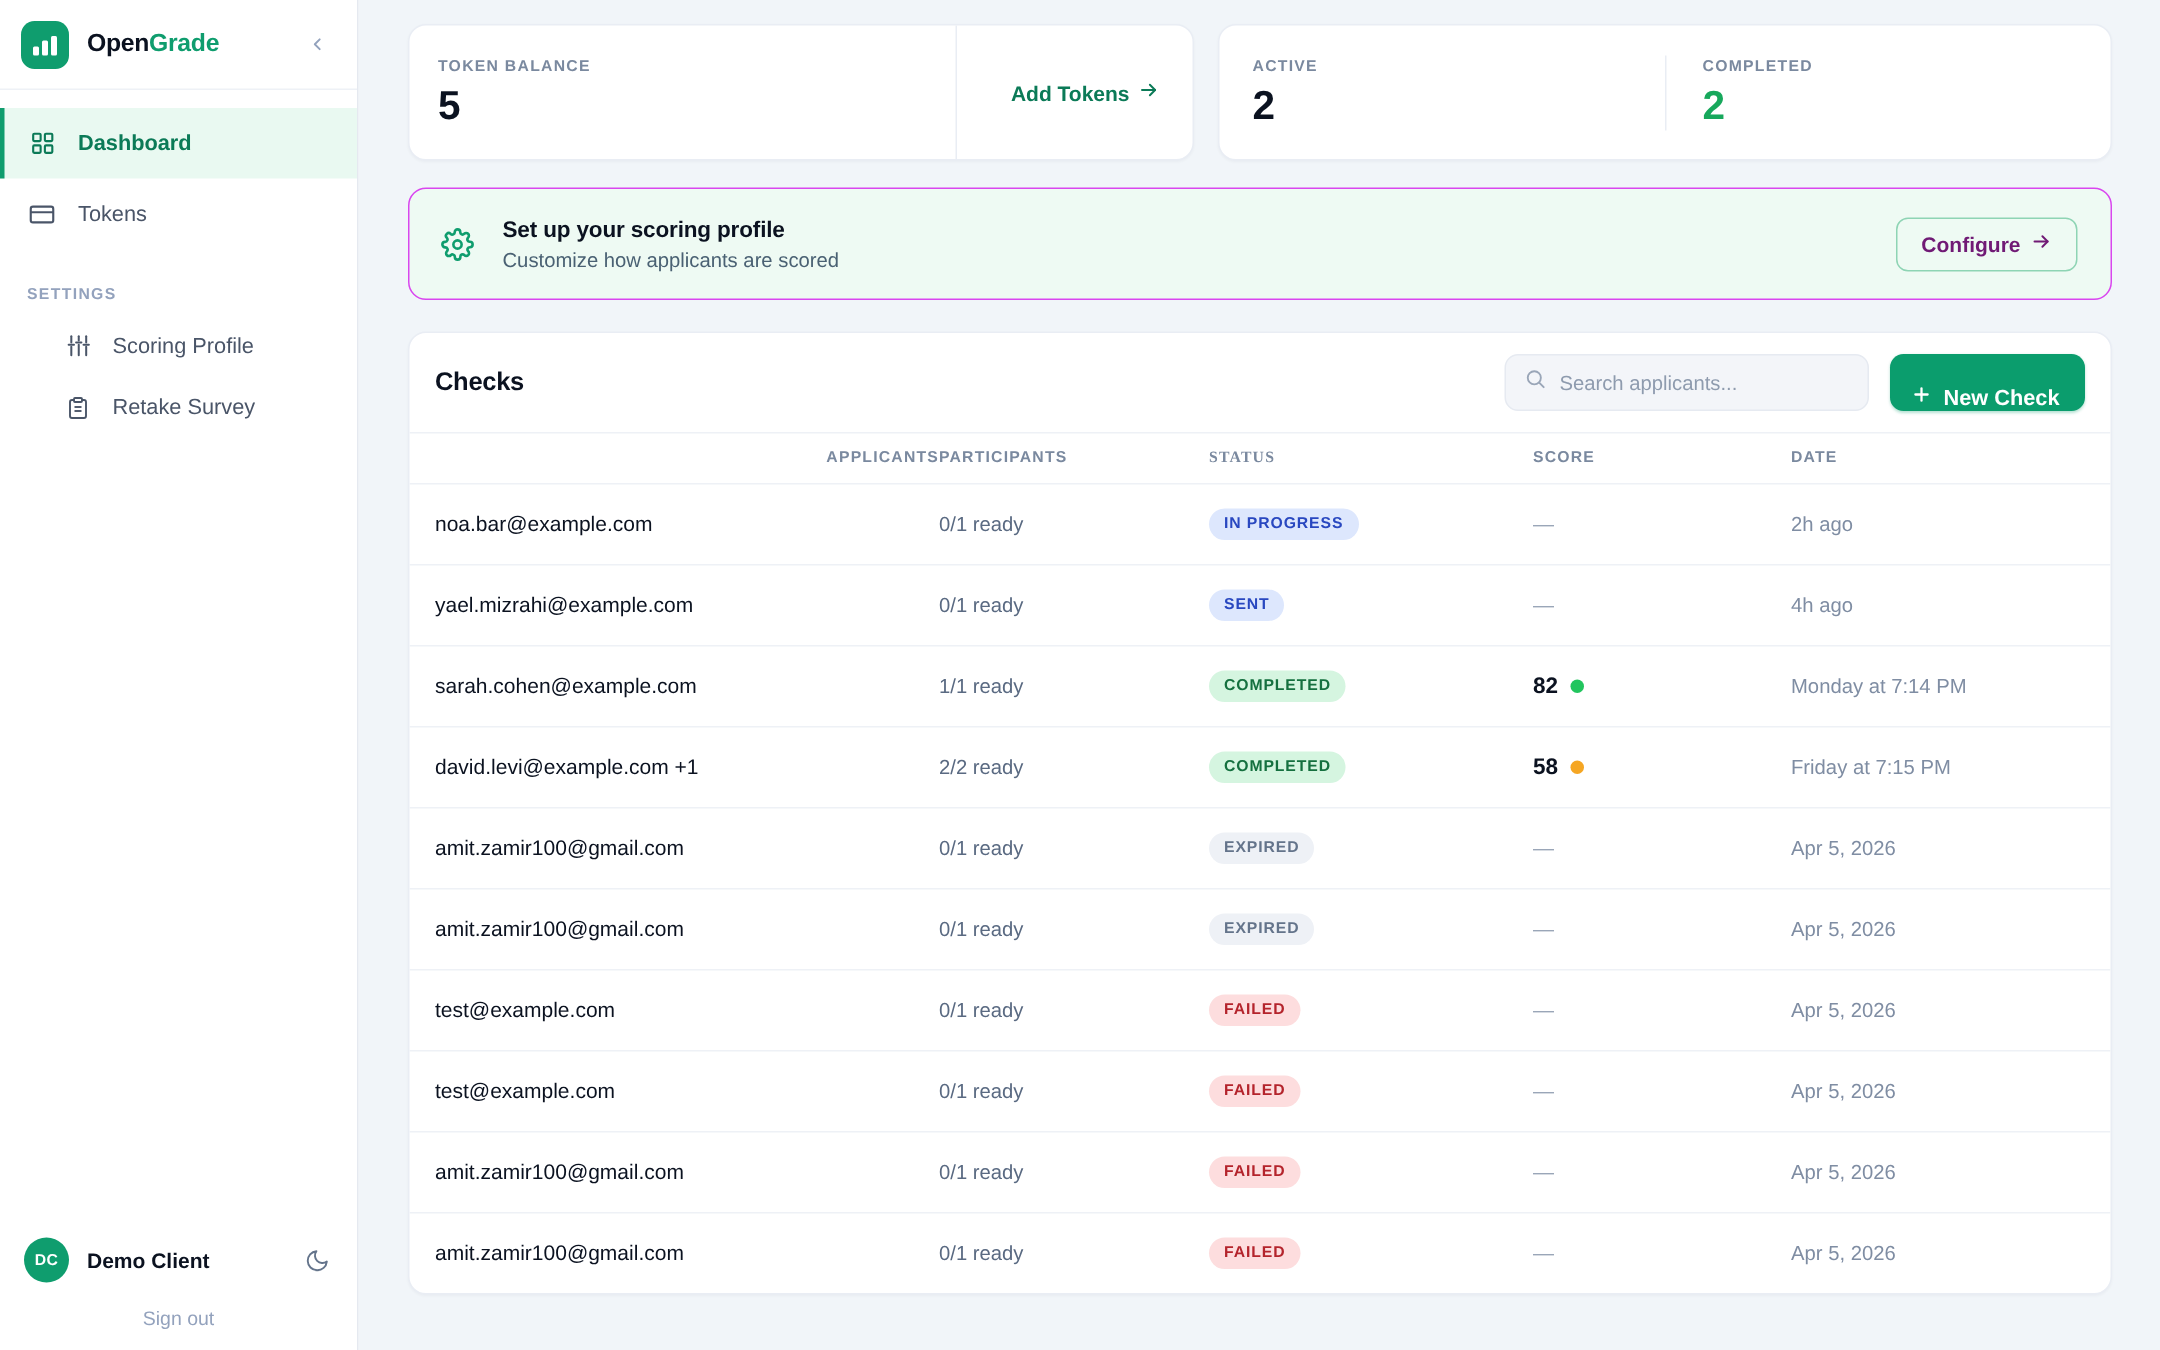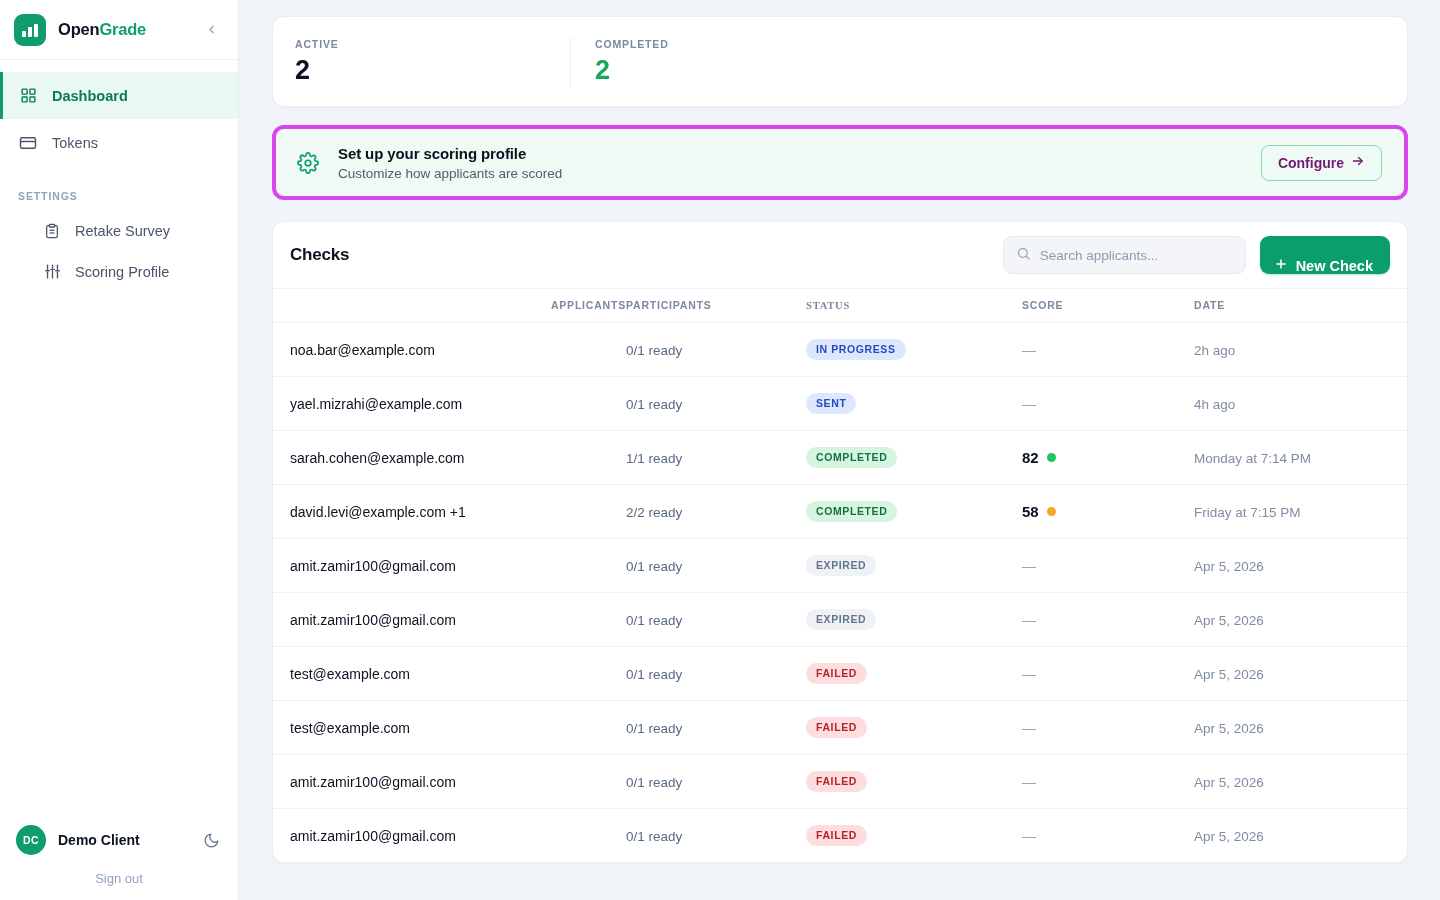--- a/index.html
+++ b/index.html
@@ -104,21 +104,21 @@
     margin-left: auto; padding-left: 36px; border-left: 1px solid #e9edf4;
     align-self: stretch; display: flex; align-items: center;
     color: #0b7a57; font-size: 14px; font-weight: bold; cursor: pointer; gap: 6px;
   }
   .stat-pair { flex: 1; height: 91px; display: flex; align-items: center; padding: 0 22px; }
   .stat-pair .stat-block { width: 275px; }
   .stat-pair .stat-block + .stat-block { border-left: 1px solid #e9edf4; padding-left: 24px; height: 50px; justify-content: center;}
 
   .banner {
     margin-top: 18px; height: 75px; background: #eefaf3;
-    border: 4px solid #d946ef; border-radius: 12px;
+    border: 1px solid #d946ef; border-radius: 12px;
     display: flex; align-items: center; padding: 0 22px 0 19px;
   }
   .banner-ico { width: 26px; color: #0f9d6e; display: flex; align-items: center; justify-content: center; }
   .banner-txt { margin-left: 17px; }
   .banner-title { font-size: 15px; font-weight: bold; color: #0b1220; letter-spacing: -0.1px; }
   .banner-sub { font-size: 13.5px; color: #4a6173; margin-top: 4px; }
   .configure-btn {
     margin-left: auto; height: 36px; padding: 0 16px;
     border: 1px solid #8ed4b4; border-radius: 8px; background: transparent;
     color: #701a75; font-size: 14px; font-weight: bold;
@@ -219,64 +219,79 @@
               <line x1="2" y1="10" x2="22" y2="10"></line>
             </svg>
         </span>
         <span>Tokens</span>
       </div>
 
       <div class="sb-section">SETTINGS</div>
 
       <div class="sub-item">
         <span class="nav-ico">
-          <svg width="16" height="16" viewBox="0 0 24 24" fill="none" stroke="currentColor" stroke-width="1.9">
-              <path d="M16 4h2a2 2 0 0 1 2 2v14a2 2 0 0 1-2 2H6a2 2 0 0 1-2-2V6a2 2 0 0 1 2-2h2"></path>
-              <rect x="8" y="2" width="8" height="4" rx="1"></rect>
-              <line x1="8.5" y1="11" x2="15.5" y2="11"></line>
-              <line x1="8.5" y1="15" x2="15.5" y2="15"></line>
-            </svg>
-        </span>
-        <span>Retake Survey</span>
-      </div>
-      <div class="sub-item">
-        <span class="nav-ico">
           <svg width="17" height="17" viewBox="0 0 24 24" fill="none" stroke="currentColor" stroke-width="1.9" stroke-linecap="round">
               <line x1="5" y1="3" x2="5" y2="9"></line>
               <line x1="5" y1="13" x2="5" y2="21"></line>
               <line x1="2.5" y1="11" x2="7.5" y2="11"></line>
               <line x1="12" y1="3" x2="12" y2="7"></line>
               <line x1="12" y1="11" x2="12" y2="21"></line>
               <line x1="9.5" y1="9" x2="14.5" y2="9"></line>
               <line x1="19" y1="3" x2="19" y2="9"></line>
               <line x1="19" y1="13" x2="19" y2="21"></line>
               <line x1="16.5" y1="11" x2="21.5" y2="11"></line>
             </svg>
         </span>
         <span>Scoring Profile</span>
       </div>
+      <div class="sub-item">
+        <span class="nav-ico">
+          <svg width="16" height="16" viewBox="0 0 24 24" fill="none" stroke="currentColor" stroke-width="1.9">
+              <path d="M16 4h2a2 2 0 0 1 2 2v14a2 2 0 0 1-2 2H6a2 2 0 0 1-2-2V6a2 2 0 0 1 2-2h2"></path>
+              <rect x="8" y="2" width="8" height="4" rx="1"></rect>
+              <line x1="8.5" y1="11" x2="15.5" y2="11"></line>
+              <line x1="8.5" y1="15" x2="15.5" y2="15"></line>
+            </svg>
+        </span>
+        <span>Retake Survey</span>
+      </div>
     </nav>
 
     <div class="sb-foot">
       <div class="user-row">
         <div class="avatar">DC</div>
         <div class="user-name">Demo Client</div>
         <div class="theme-toggle">
           <svg width="17" height="17" viewBox="0 0 24 24" fill="none" stroke="currentColor" stroke-width="1.8" stroke-linecap="round" stroke-linejoin="round">
               <path d="M21 12.79A9 9 0 1 1 11.21 3 7 7 0 0 0 21 12.79z"></path>
             </svg>
         </div>
       </div>
       <div class="signout">Sign out</div>
     </div>
   </aside>
 
   <main class="main">
 
     <div class="stats-row">
+      <section class="card stat-token">
+        <div class="stat-block">
+          <div class="stat-label">TOKEN BALANCE</div>
+          <div class="stat-value">5</div>
+        </div>
+        <div class="add-tokens">
+          <span>Add Tokens</span>
+          <span>
+            <svg width="14" height="14" viewBox="0 0 24 24" fill="none" stroke="currentColor" stroke-width="2.2" stroke-linecap="round" stroke-linejoin="round">
+                <line x1="4" y1="12" x2="19" y2="12"></line>
+                <polyline points="13 6 19 12 13 18"></polyline>
+              </svg>
+          </span>
+        </div>
+      </section>
 
       <section class="card stat-pair">
         <div class="stat-block">
           <div class="stat-label">ACTIVE</div>
           <div class="stat-value">2</div>
         </div>
         <div class="stat-block">
           <div class="stat-label">COMPLETED</div>
           <div class="stat-value green">2</div>
         </div>

